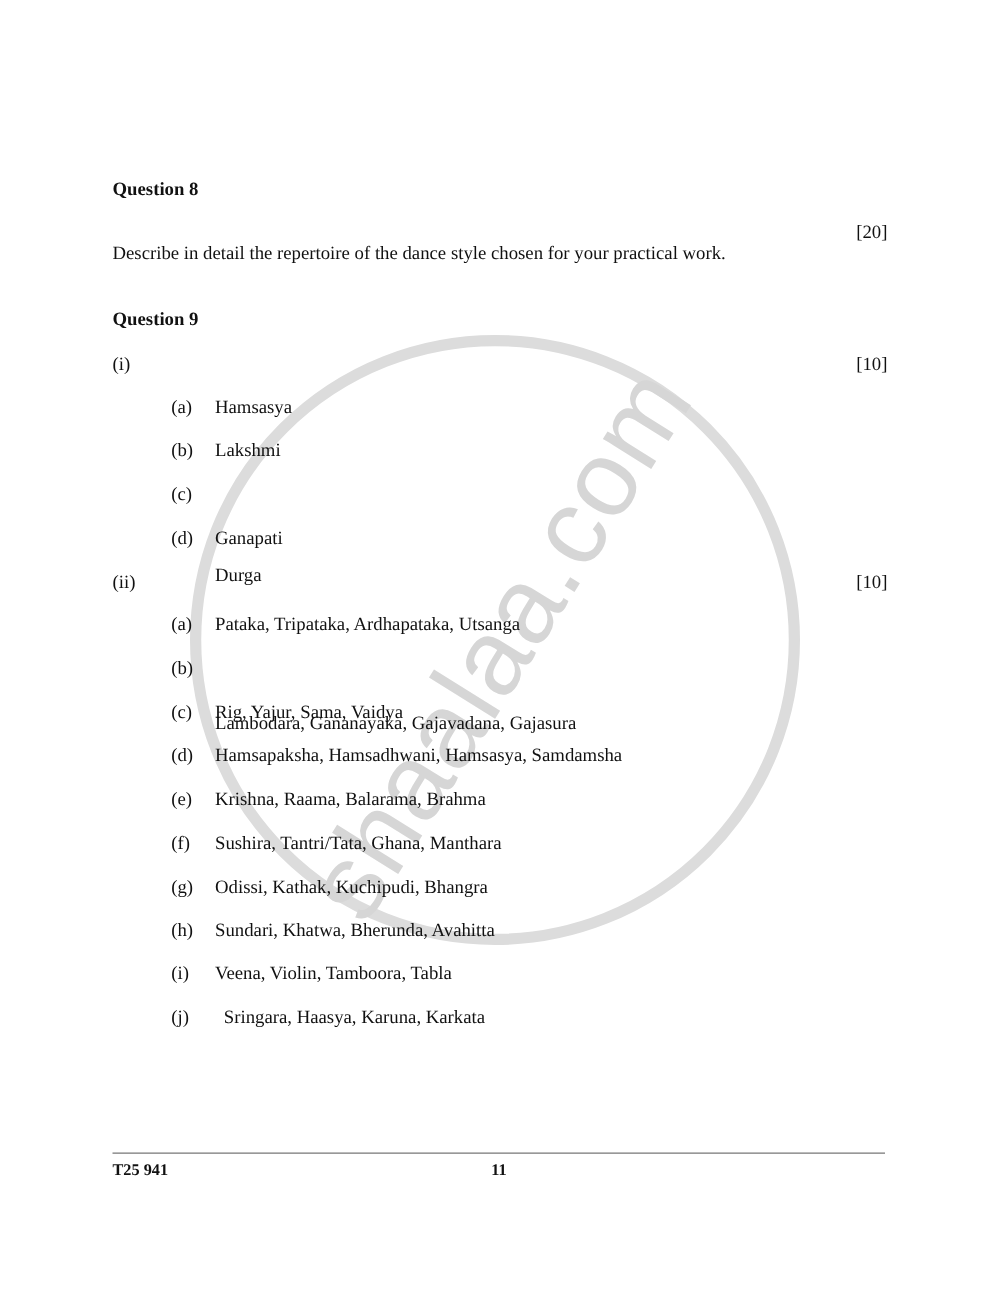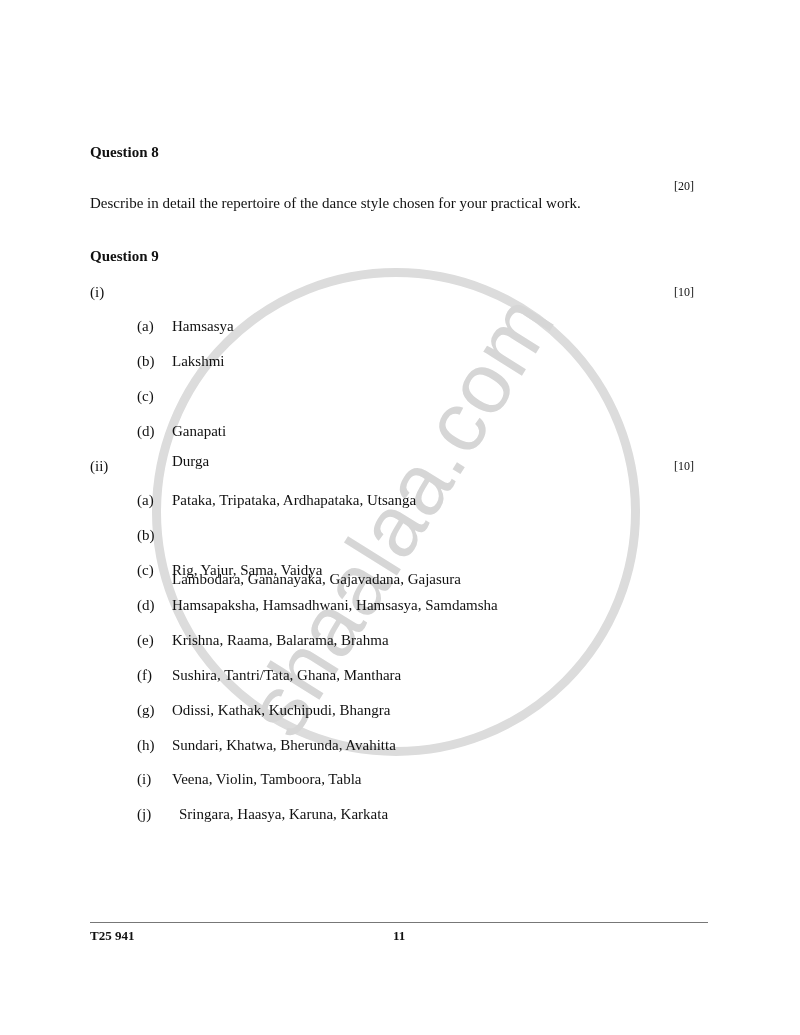--- a/index.html
+++ b/index.html
@@ -1,21 +1,21 @@
 <!DOCTYPE html>
 <html><head>
 <meta charset="utf-8">
 <style>
   html, body { margin: 0; padding: 0; background: #ffffff; }
   body { width: 800px; height: 1035px; position: relative; overflow: hidden;
          font-family: "Liberation Serif", "DejaVu Serif", serif; color: #111; }
   .page { position: absolute; left: 0; top: 0; width: 800px; height: 1035px; }
   .abs { position: absolute; white-space: nowrap; font-size: 15px; line-height: 18px; }
   .bold { font-weight: bold; }
-  .marks { position: absolute; right: 106px; font-size: 12px; line-height: 18px; }
+  .marks { position: absolute; right: 90px; font-size: 15px; line-height: 18px; }
   .watermark-circle { position: absolute; left: 152px; top: 268px; width: 488px; height: 488px;
          border: 9px solid #dcdcdc; border-radius: 50%; box-sizing: border-box; pointer-events: none; z-index: 0; }
   .watermark-text { position: absolute; left: 400px; top: 515px; transform: translate(-50%, -50%) rotate(-58deg);
          font-family: "Liberation Sans", "DejaVu Sans", sans-serif; font-size: 86px; color: #d6d6d6;
          letter-spacing: 1px; white-space: nowrap; pointer-events: none; z-index: 0; }
   .content { position: absolute; left: 0; top: 0; width: 800px; height: 1035px; z-index: 1; }
   .footer-rule { position: absolute; left: 90px; top: 922px; width: 618px; height: 0; border-top: 1px solid #777; }
   .footer-left { position: absolute; left: 90px; top: 928px; font-size: 13px; font-weight: bold; }
   .footer-center { position: absolute; left: 393px; top: 928px; font-size: 13px; font-weight: bold; }
   i { font-style: italic; }

